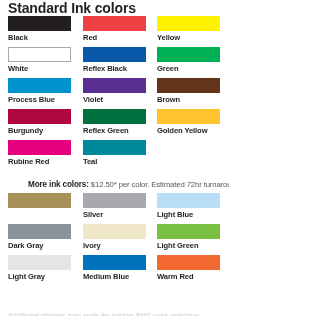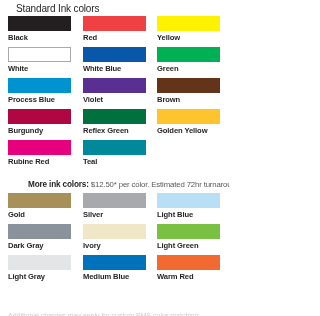--- a/index.html
+++ b/index.html
@@ -16,25 +16,25 @@
     -webkit-font-smoothing: none;
   }
   .page {
     position: relative;
     width: 229px;
     height: 316px;
     box-sizing: border-box;
     padding: 3px 6px 0 8px;
   }
   .section-heading {
-    font-size: 10px;
-    font-weight: normal;
+    font-size: 14px;
+    font-weight: bold;
     letter-spacing: -0.15px;
     line-height: 11px;
-    margin: 0 0 2px 8px;
+    margin: 0 0 2px 0;
     color: #231f20;
     white-space: nowrap;
   }
   .swatch-grid {
     display: grid;
     grid-template-columns: 75px 74px 72px;
     grid-auto-rows: 31px;
     column-gap: 0;
     row-gap: 0;
   }
@@ -115,21 +115,21 @@
       <div class="swatch-cell">
         <span class="swatch-chip" style="background-color: rgb(255, 242, 0);"></span>
         <span class="swatch-label">Yellow</span>
       </div>
       <div class="swatch-cell">
         <span class="swatch-chip bordered" style="background-color: rgb(255, 255, 255);"></span>
         <span class="swatch-label">White</span>
       </div>
       <div class="swatch-cell">
         <span class="swatch-chip" style="background-color: rgb(8, 87, 168);"></span>
-        <span class="swatch-label">White Blue</span>
+        <span class="swatch-label">Reflex Black</span>
       </div>
       <div class="swatch-cell">
         <span class="swatch-chip" style="background-color: rgb(0, 176, 85);"></span>
         <span class="swatch-label">Green</span>
       </div>
       <div class="swatch-cell">
         <span class="swatch-chip" style="background-color: rgb(0, 147, 207);"></span>
         <span class="swatch-label">Process Blue</span>
       </div>
       <div class="swatch-cell">
@@ -162,21 +162,20 @@
       </div>
     </div>
 
   <div class="more-line">
     <span class="more-strong">More ink colors:</span><span class="more-rest"> $12.50* per color.  Estimated 72hr turnaround time.</span>
   </div>
 
   <div class="swatch-grid">
       <div class="swatch-cell">
         <span class="swatch-chip" style="background-color: rgb(168, 145, 89);"></span>
-        <span class="swatch-label">Gold</span>
       </div>
       <div class="swatch-cell">
         <span class="swatch-chip" style="background-color: rgb(167, 169, 172);"></span>
         <span class="swatch-label">Silver</span>
       </div>
       <div class="swatch-cell">
         <span class="swatch-chip" style="background-color: rgb(185, 223, 247);"></span>
         <span class="swatch-label">Light Blue</span>
       </div>
       <div class="swatch-cell">

